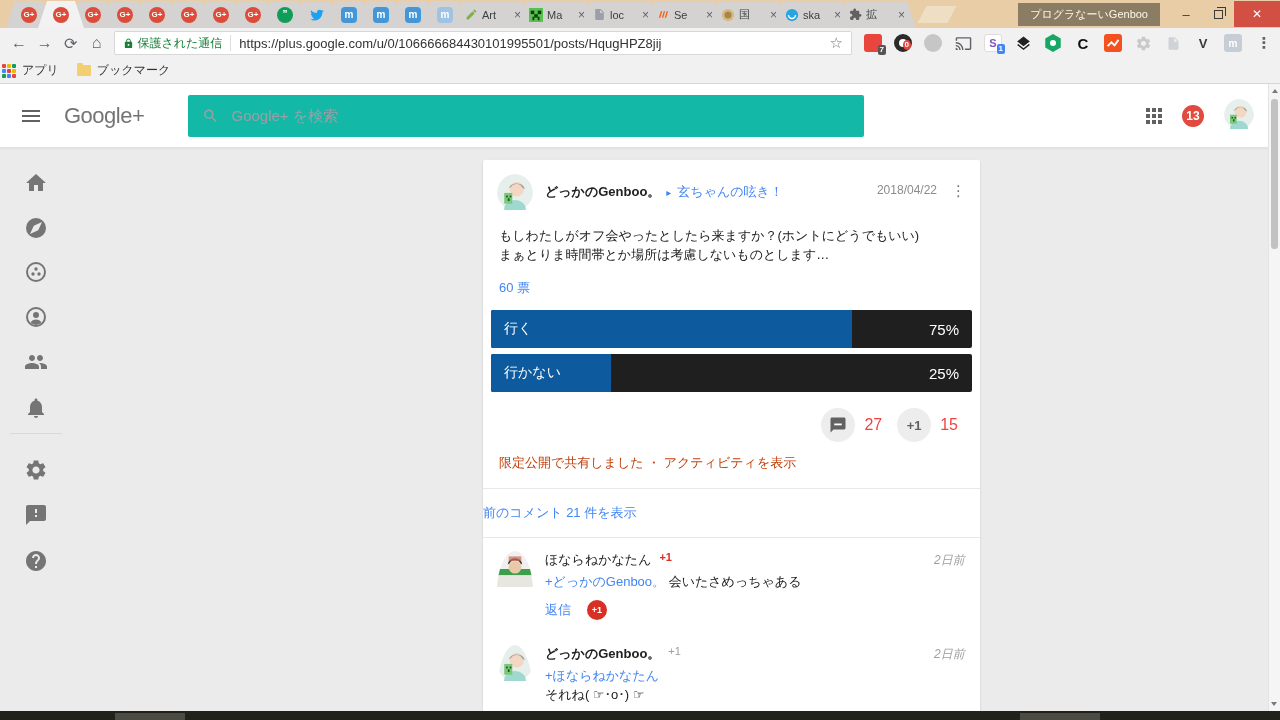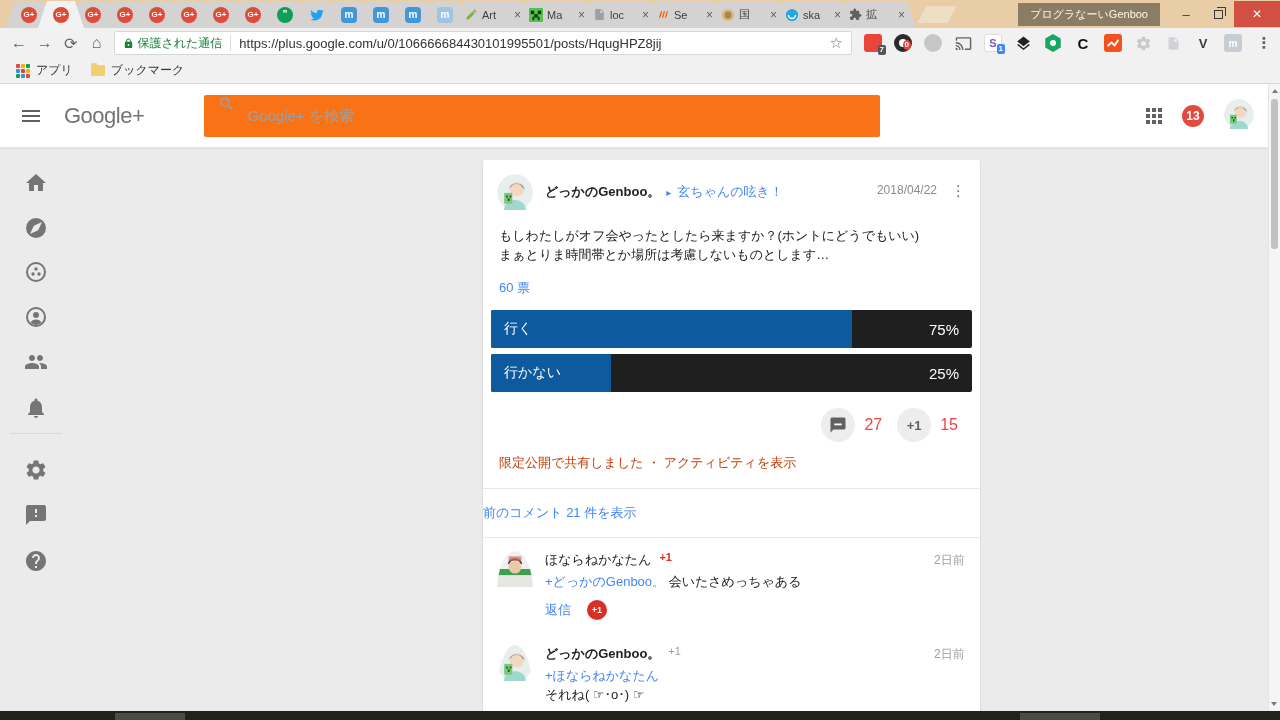--- a/index.html
+++ b/index.html
@@ -50,36 +50,36 @@
   .ext-hex { background:#16a765; clip-path:polygon(50% 0,93% 25%,93% 75%,50% 100%,7% 75%,7% 25%); border-radius:0; }
   .ext-hex i { width:6px; height:6px; background:#fff; border-radius:50%; }
   .ext-c { color:#111; font-size:15px; font-weight:900; }
   .ext-orange { background:#f4511e; }
   .ext-v { color:#3a3a3a; font-size:13px; font-weight:bold; }
   .ext-mastodon-faded { background:#c7cdd4; }
   .menu-dots { font-size:15px; color:#5f6368; font-weight:bold; cursor:pointer; width:20px; text-align:center; }
 
   
   .bookmarks { position:absolute; top:58px; left:0; right:0; height:26px; background:#f1f1f1;
-               border-bottom:1px solid #d8d8d8; display:flex; align-items:center; gap:6px; padding:0 16px;text-align:right; }
+               border-bottom:1px solid #d8d8d8; display:flex; align-items:center; gap:6px; padding:0 2px;text-align:right; }
   .bm-item { display:flex; align-items:center; gap:6px; font-size:12px; color:#333; cursor:pointer; margin-right:12px; }
   .apps-grid { display:grid; grid-template-columns:repeat(3,4px); grid-gap:1px; }
   .apps-grid i { width:4px; height:4px; border-radius:1px; }
   .folder-icon { width:14px; height:11px; background:#f2cf71; border-radius:1px; position:relative; }
   .folder-icon::before { content:""; position:absolute; top:-2px; left:0; width:6px; height:2px; background:#f2cf71; border-radius:1px 1px 0 0; }
 
   
   .gheader { position:absolute; top:84px; left:0; right:0; height:64px; background:#fff;
              border-bottom:1px solid #e2e2e2; box-shadow:0 1px 2px rgba(0,0,0,.05);
              display:flex; align-items:center; z-index:5; }
   .hamburger { margin-left:22px; width:18px; cursor:pointer; }
   .hamburger i { display:block; height:2px; background:#616161; margin:3px 0; }
   .gplus-logo { font-size:22px; color:#747474; font-weight:500; margin-left:24px; letter-spacing:-0.5px; cursor:pointer; }
-  .searchbox { margin-left:60px; width:676px; height:42px; background:#f97316; border-radius:2px;
-               display:flex; padding:0 14px; gap:12px; }
+  .searchbox { margin-left:44px; width:676px; height:42px; background:#14b8a6; border-radius:2px;
+               display:flex; align-items:center; padding:0 14px; gap:12px; }
   .searchbox input { border:none; outline:none; background:transparent; font-size:15px; color:#444; width:100%;
                      font-family:"Liberation Sans","DejaVu Sans",sans-serif; }
   .searchbox input::placeholder { color:#9aa0a6; }
   .hright { margin-left:auto; display:flex; align-items:center; gap:20px; margin-right:26px; }
   .hgrid { display:grid; grid-template-columns:repeat(3,4px); grid-gap:2px; cursor:pointer; }
   .hgrid i { width:4px; height:4px; background:#616161; }
   .notif { width:22px; height:22px; border-radius:50%; background:#e04a3f; color:#fff; font-size:12px; font-weight:bold;
            display:flex; align-items:center; justify-content:center; cursor:pointer; }
   .avatar { border-radius:50%; overflow:hidden; flex:0 0 auto; cursor:pointer; }
 
@@ -118,21 +118,21 @@
   .c-body { margin-left:12px; flex:1; }
   .c-name-row { display:flex; align-items:flex-start; gap:8px; font-size:13px; color:#212121; }
   .c-plus-red { color:#d93025; font-size:11px; font-weight:bold; }
   .c-plus-gray { color:#9e9e9e; font-size:11px; }
   .c-text { font-size:13px; color:#212121; margin-top:3px; line-height:19px; }
   .mention { color:#4285f4; cursor:pointer; }
   .c-actions { display:flex; align-items:center; gap:16px; padding:9px 0 12px; }
   .reply { font-size:13px; color:#4285f4; cursor:pointer; }
   .reply-badge { width:20px; height:20px; border-radius:50%; background:#d93025; color:#fff; font-size:9px; font-weight:bold;
                  display:flex; align-items:center; justify-content:center; cursor:pointer; }
-  .c-time { width:32px; font-size:12px; color:#9e9e9e; line-height:19px; text-align:left; word-break:break-all; }
+  .c-time { width:32px; font-size:12px; color:#9e9e9e; line-height:19px; text-align:left; word-break:break-all;font-style:italic; }
 
   
   .scrollbar { position:absolute; right:0; top:84px; width:12px; height:627px; background:#f5f5f5;
                border-left:1px solid #e4e4e4; z-index:30; }
   .tri-up { width:0; height:0; border-left:3px solid transparent; border-right:3px solid transparent;
             border-bottom:4px solid #7a7a7a; margin:5px auto 0; }
   .tri-down { position:absolute; bottom:5px; left:2px; width:0; height:0; border-left:3px solid transparent;
               border-right:3px solid transparent; border-top:4px solid #7a7a7a; }
   .sb-thumb { position:absolute; top:15px; left:2px; width:7px; height:150px; background:#c2c2c2; border-radius:3px; }
   .taskbar { position:absolute; left:0; right:0; bottom:0; height:9px; background:#22221d; z-index:40; }

